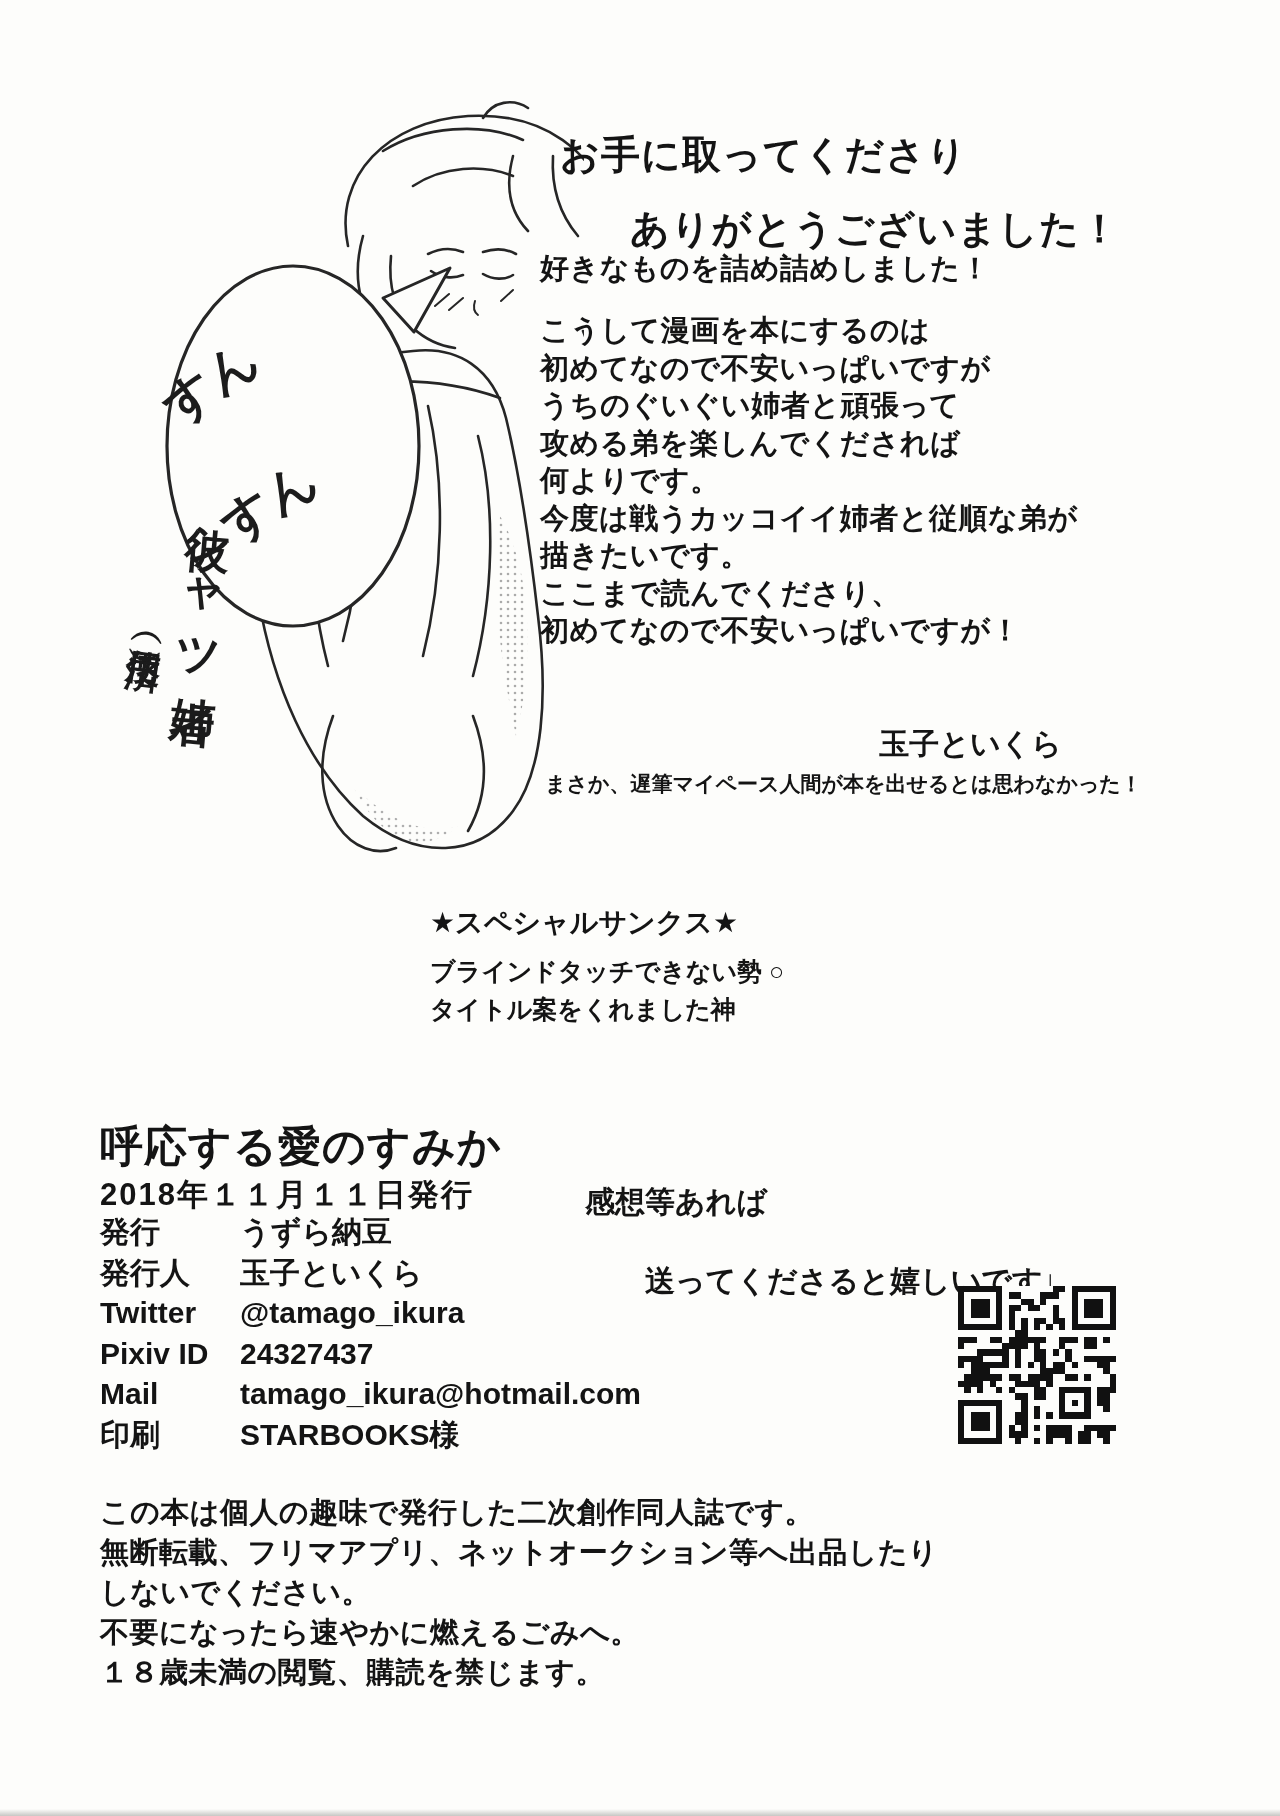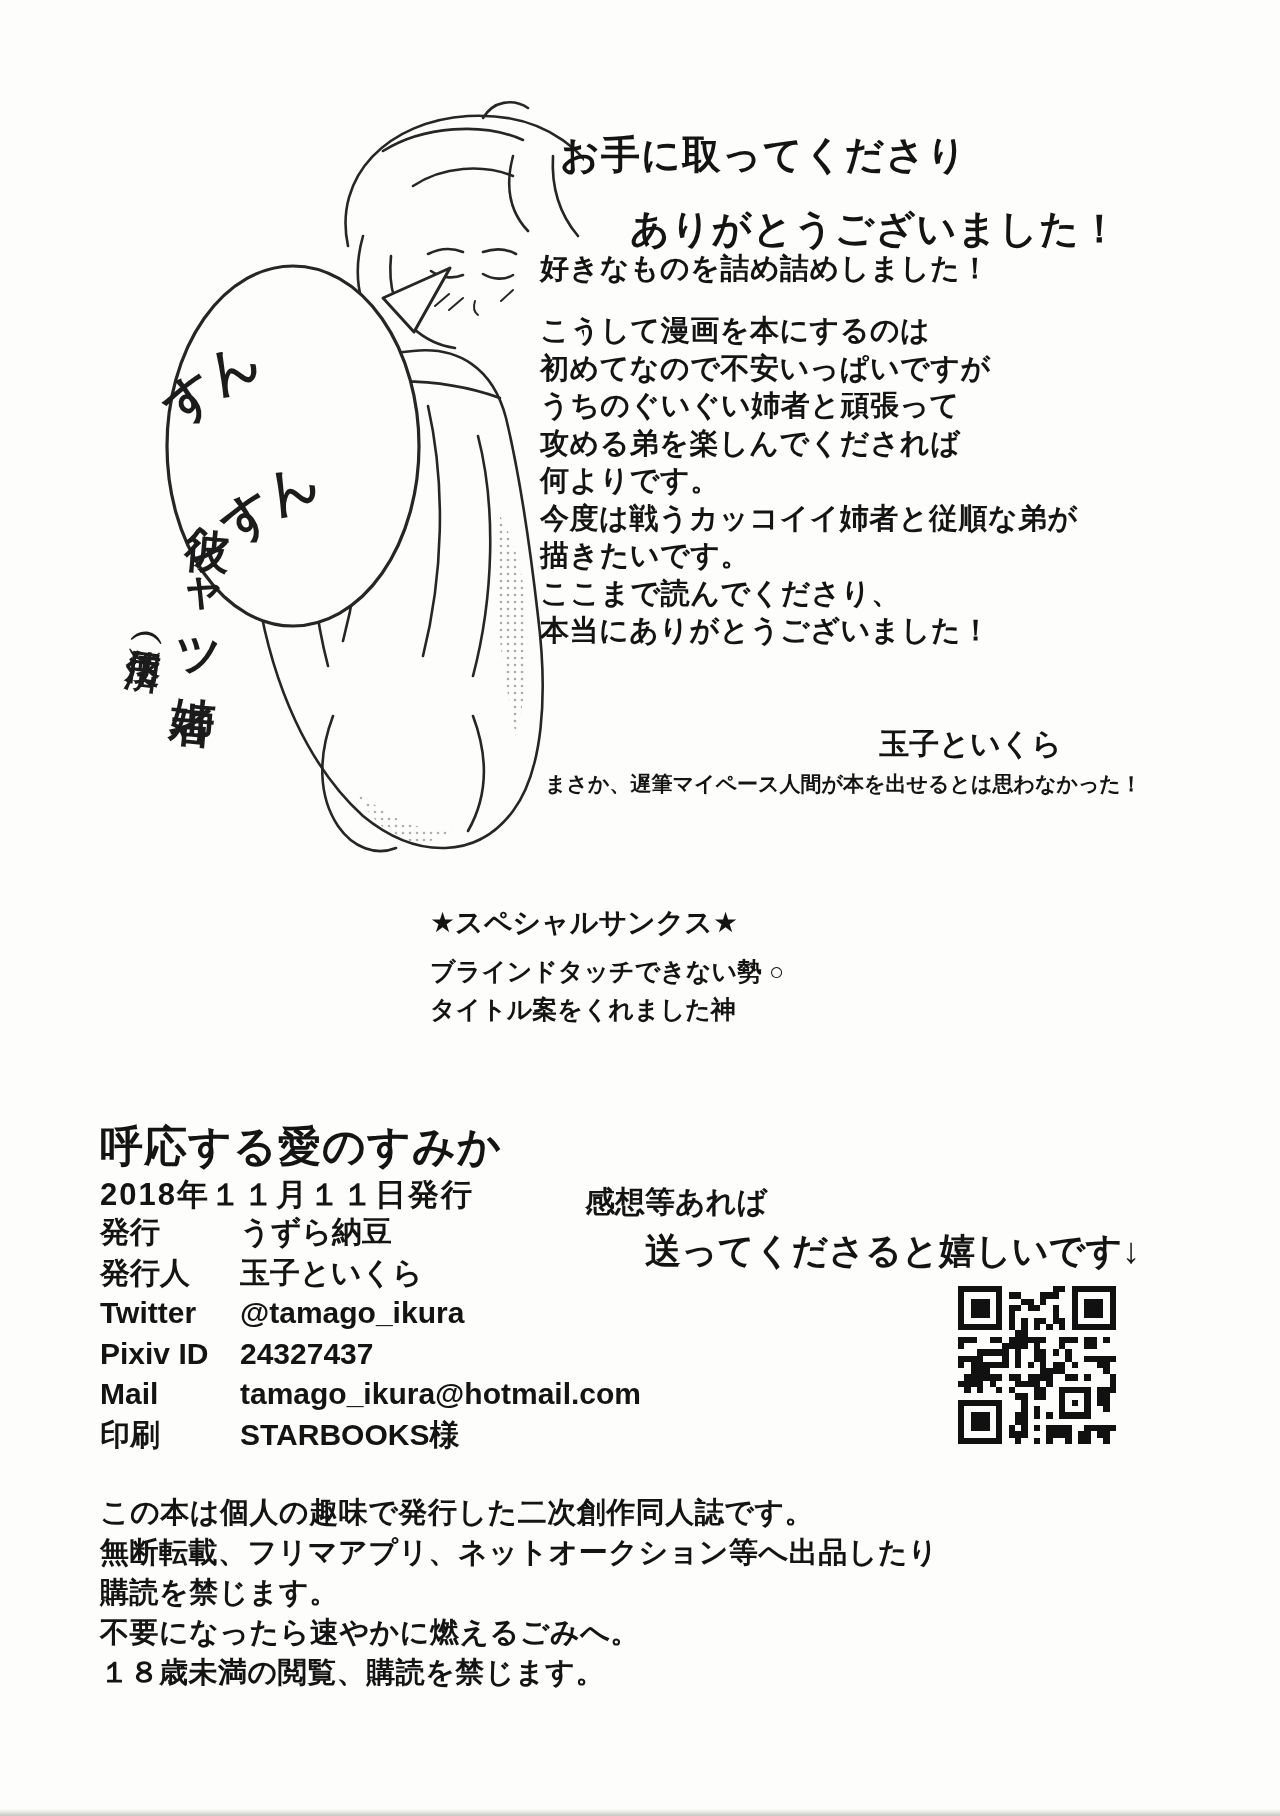--- a/index.html
+++ b/index.html
@@ -29,21 +29,21 @@
   .thanks-line{font-size:25px;font-weight:700;line-height:38px;}
   
   .colo-title{left:100px;top:1118px;font-size:43px;font-weight:700;letter-spacing:1px;}
   .colo-date{left:100px;top:1174px;font-size:31px;font-weight:700;letter-spacing:2px;text-align:center;}
   .colo-rows{left:100px;top:1212px;font-size:30px;font-weight:700;line-height:40.5px;}
   .colo-row{display:flex;}
   .colo-label{width:140px;flex:0 0 140px;}
   .colo-value{white-space:nowrap;}
   
   .fb1{left:585px;top:1182px;font-size:30px;font-weight:700;}
-  .fb2{left:645px;top:1227px;font-size:36px;font-weight:700;}
+  .fb2{left:645px;top:1261px;font-size:30px;font-weight:700;}
   .qr{left:958px;top:1286px;width:158px;height:158px;}
   .qr svg{width:100%;height:100%;shape-rendering:crispEdges;}
   
   .disc{left:100px;top:1492px;font-size:29px;font-weight:700;line-height:40px;white-space:nowrap;letter-spacing:.5px;}
   
   .illust{left:128px;top:96px;width:456px;height:810px;}
   .illust svg{width:100%;height:100%;}
   .v-caption{
     writing-mode:vertical-rl;text-orientation:upright;
     font-weight:700;color:#1b1b1b;white-space:nowrap;
@@ -113,21 +113,21 @@
   <div class="abs msg msg-intro">好きなものを詰め詰めしました！</div>
   <div class="abs msg msg-body">
     <div>こうして漫画を本にするのは</div>
     <div>初めてなので不安いっぱいですが</div>
     <div>うちのぐいぐい姉者と頑張って</div>
     <div>攻める弟を楽しんでくだされば</div>
     <div>何よりです。</div>
     <div>今度は戦うカッコイイ姉者と従順な弟が</div>
     <div>描きたいです。</div>
     <div>ここまで読んでくださり、</div>
-    <div>本当にありがとうございました！</div>
+    <div>初めてなので不安いっぱいですが！</div>
   </div>
   <div class="abs msg-sign">玉子といくら</div>
   <div class="abs msg-ps">まさか、遅筆マイペース人間が本を出せるとは思わなかった！</div>
 
   <div class="abs thanks">
     <div class="thanks-title">★スペシャルサンクス★</div>
     <div class="thanks-line">ブラインドタッチできない勢 ○</div>
     <div class="thanks-line">タイトル案をくれました神</div>
   </div>
 
@@ -372,19 +372,19 @@
           <rect x="19" y="24" width="1" height="1"></rect>
           <rect x="20" y="24" width="1" height="1"></rect>
           <rect x="23" y="24" width="1" height="1"></rect>
         </g>
     </svg>
   </div>
 
   <div class="abs disc">
     <div>この本は個人の趣味で発行した二次創作同人誌です。</div>
     <div>無断転載、フリマアプリ、ネットオークション等へ出品したり</div>
-    <div>購読を禁じます。</div>
+    <div>しないでください。</div>
     <div>不要になったら速やかに燃えるごみへ。</div>
     <div>１８歳未満の閲覧、購読を禁じます。</div>
   </div>
 
   <div class="abs scan-edge"></div>
 </div>
 
 </body></html>

